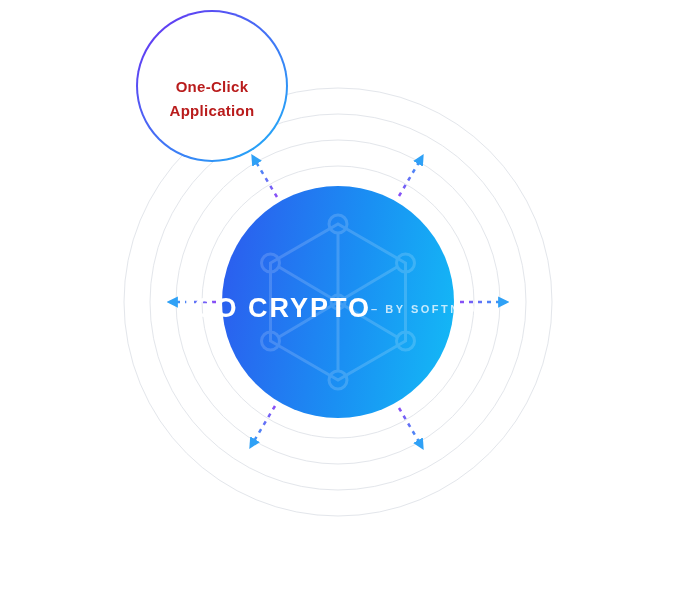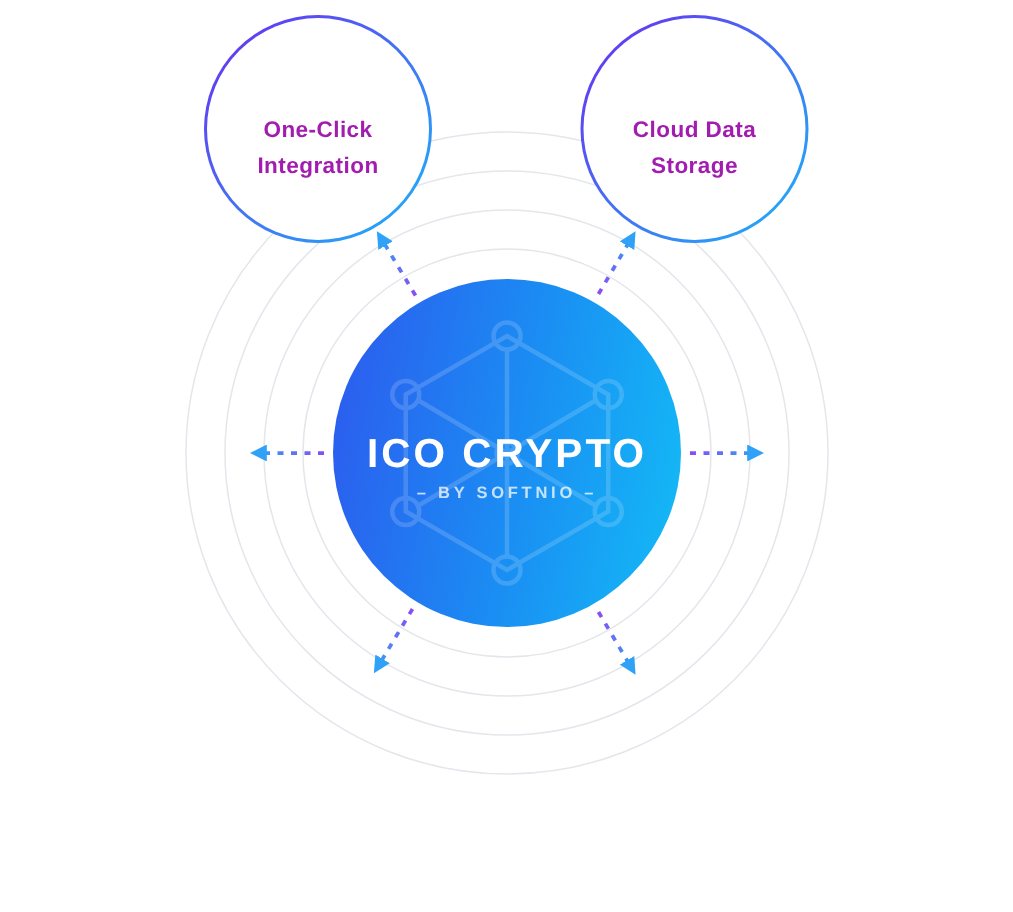--- a/index.html
+++ b/index.html
@@ -21,21 +21,21 @@
     border-radius:50%;
     background:linear-gradient(100deg, #2d59ee 0%, #1a8ff3 55%, #13bcf6 100%);
     display:flex; flex-direction:column; align-items:center; justify-content:center;
     z-index:3;
   }
   .center .hex {
     position:absolute; left:16px; top:16px; width:200px; height:200px;
     opacity:0.16;
   }
   .center-text {
-    position:relative; z-index:1; display:flex; flex-direction:column;
+    position:relative; z-index:1; display:flex; flex-direction:row;
     align-items:center; margin-top:14px;
   }
   .center-title {
     color:#ffffff; font-size:27px; font-weight:700; letter-spacing:2px;
     line-height:1.45; text-align:center; white-space:nowrap;
   }
   .center-sub {
     color:rgba(255,255,255,0.75);
     font-size:11px; font-weight:600; letter-spacing:2.5px; white-space:nowrap;
   }
@@ -44,21 +44,21 @@
   .node {
     position:absolute; width:152px; height:152px; border-radius:50%;
     background:linear-gradient(135deg, #6b2cf2 0%, #1cb5f8 100%);
     padding:2px; box-sizing:border-box; z-index:2;
   }
   .node-inner {
     width:100%; height:100%; border-radius:50%; background:#ffffff;
     display:flex; align-items:center; justify-content:center; text-align:center;
   }
   .node-label {
-    color:#a21caf; font-size:15px; font-weight:700; letter-spacing:0.3px;
+    color:#b91c1c; font-size:15px; font-weight:700; letter-spacing:0.3px;
     line-height:1.55;
     margin-top:25px;
   }
   .pos-tl { left:136px; top:10px; }
   .pos-tr { left:387px; top:10px; }
   .pos-l  { left:0px;   top:225px; }
   .pos-r  { left:523px; top:225px; }
   .pos-bl { left:130px; top:445px; }
   .pos-br { left:389px; top:445px; }
 </style>
@@ -135,31 +135,23 @@
     <div class="center-text">
       <div class="center-title">ICO CRYPTO</div>
       <div class="center-sub">– BY SOFTNIO –</div>
     </div>
   </div>
 
   <div class="node pos-tl">
     <div class="node-inner">
       <div class="node-label">
         <span>One-Click</span><br>
-        <span>Integration</span>
-      </div>
-    </div>
-  </div>
-
-  <div class="node pos-tr">
-    <div class="node-inner">
-      <div class="node-label">
-        <span>Cloud Data</span><br>
-        <span>Storage</span>
+        <span>Application</span>
       </div>
     </div>
   </div>
 
 
 
 
 
+
 </div>
 
 </body></html>

